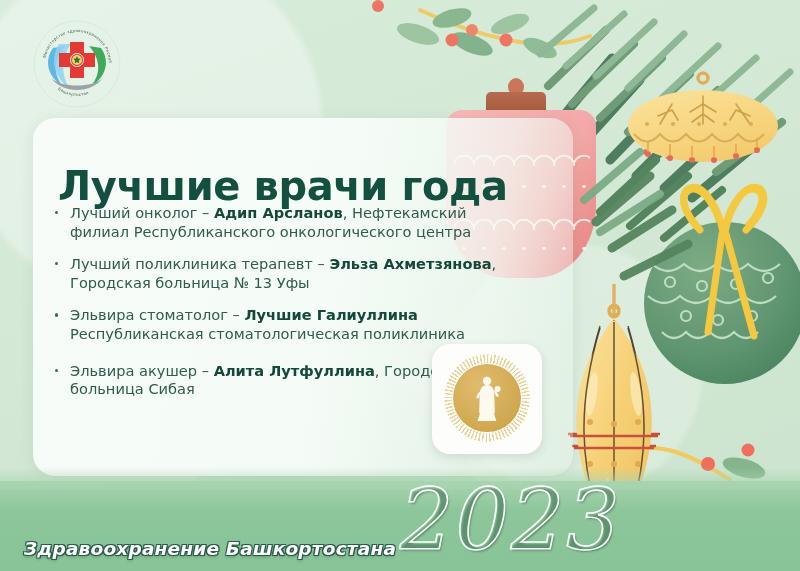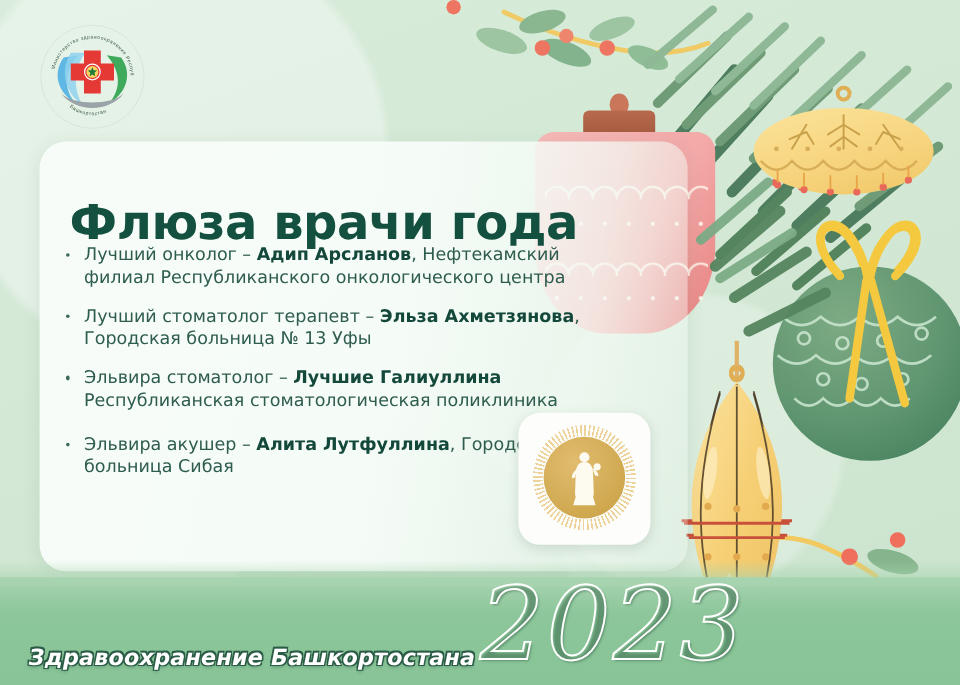--- a/index.html
+++ b/index.html
@@ -384,30 +384,30 @@
       <g fill="#fdeec0" opacity=".7">
         <ellipse cx="592" cy="394" rx="5" ry="22" transform="rotate(8 592 394)"></ellipse>
         <ellipse cx="636" cy="394" rx="5" ry="22" transform="rotate(-8 636 394)"></ellipse>
         <ellipse cx="606" cy="502" rx="5" ry="24" transform="rotate(4 606 502)"></ellipse>
       </g>
     </g>
   </svg>
 
   <div class="main-card" style="z-index:3;"></div>
 
-  <h1 class="title" style="z-index:4;">Флюза врачи года</h1>
+  <h1 class="title" style="z-index:4;">Лучшие врачи года</h1>
 
   <ul class="list" style="list-style:none;margin:0;padding:0;z-index:4;">
     <li class="li">
       <span class="dot"></span>
       <span>Лучший онколог – </span><b>Адип Арсланов</b><span>, Нефтекамский филиал Республиканского онкологического центра</span>
     </li>
     <li class="li">
       <span class="dot"></span>
-      <span>Лучший стоматолог терапевт – </span><b>Эльза Ахметзянова</b><span>, Городская больница № 13 Уфы</span>
+      <span>Лучший поликлиника терапевт – </span><b>Эльза Ахметзянова</b><span>, Городская больница № 13 Уфы</span>
     </li>
     <li class="li" style="margin-bottom:18px;">
       <span class="dot"></span>
       <span>Эльвира стоматолог – </span><b>Лучшие Галиуллина</b><span> Республиканская стоматологическая поликлиника</span>
     </li>
     <li class="li">
       <span class="dot"></span>
       <span>Эльвира акушер – </span><b>Алита Лутфуллина</b><span>, Городская больница Сибая</span>
     </li>
   </ul>

